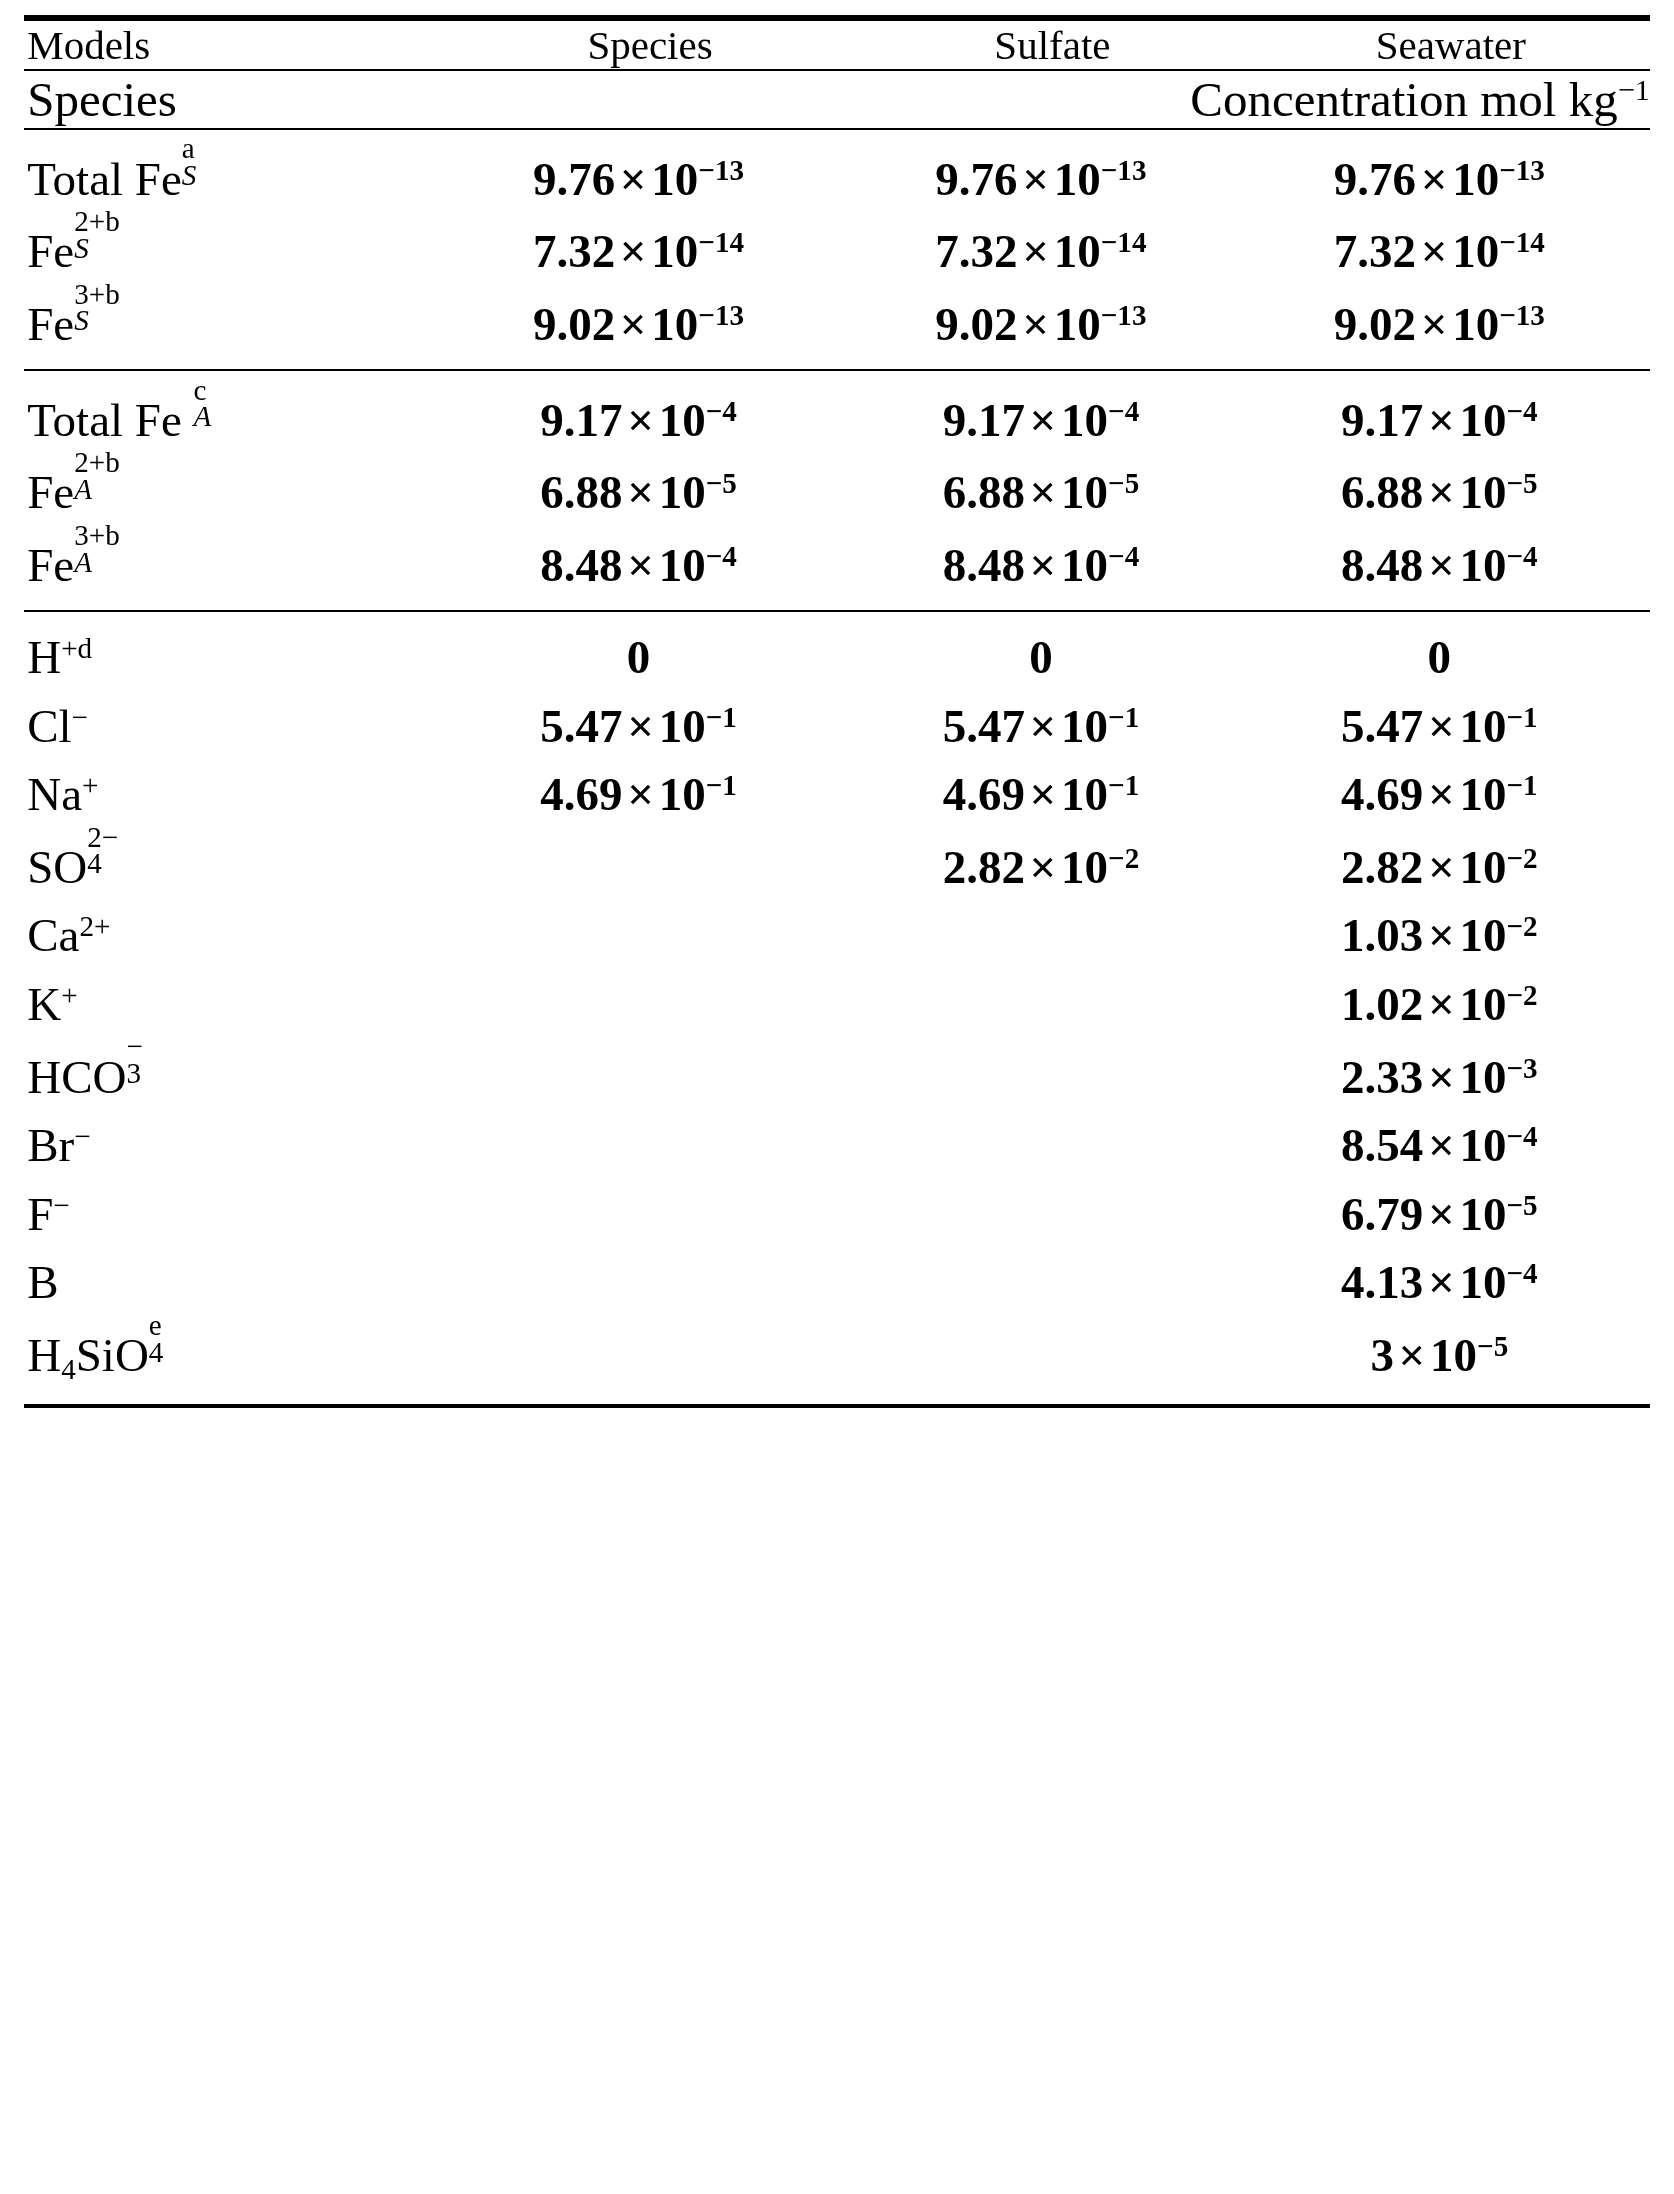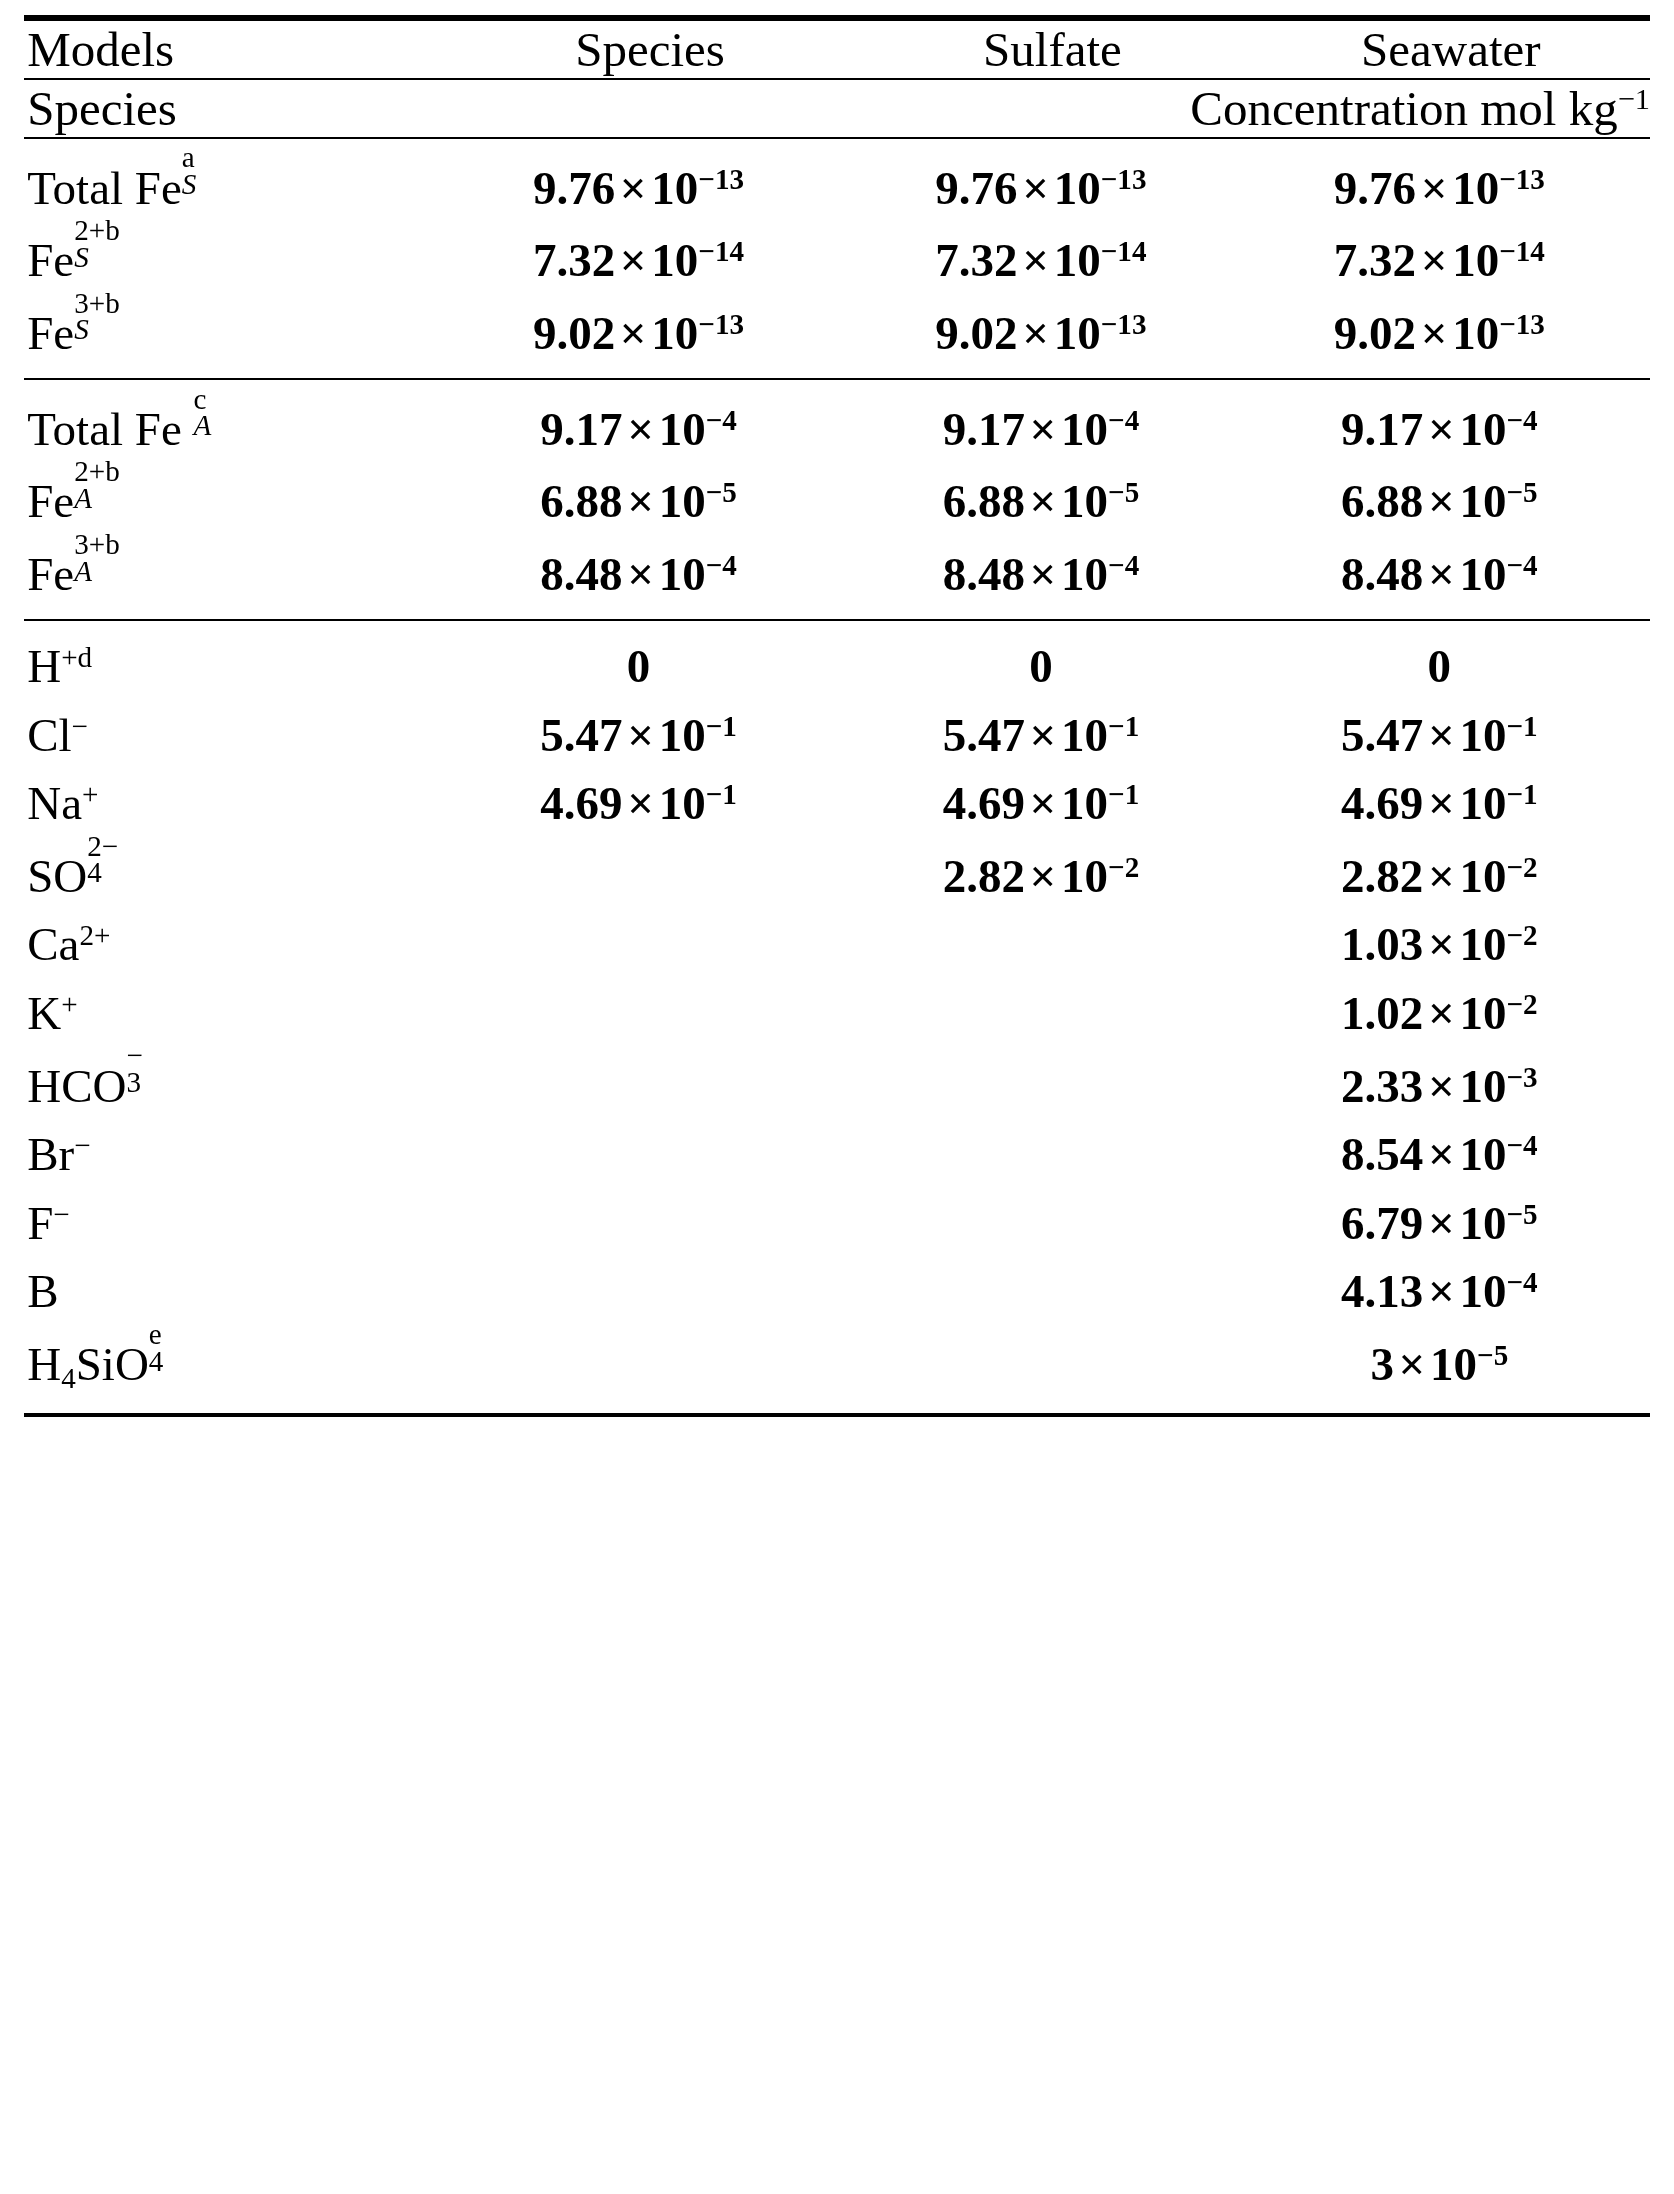--- a/index.html
+++ b/index.html
@@ -40,21 +40,21 @@
     padding: 0;
   }
   .rule-thin td {
     border-top: 2.4px solid #000;
     font-size: 0;
     line-height: 0;
     height: 0;
     padding: 0;
   }
   .hdr td {
-    font-size: 49px;
+    font-size: 41px;
     padding: 16px 0 18px 0;
   }
   .hdr td.c0 { text-align: left; padding-left: 3.2px; }
   .hdr td.cN { text-align: center; }
 
   .subhdr td {
     font-size: 49px;
     padding: 16px 0 18px 0;
   }
   .subhdr td.c0 { text-align: left; padding-left: 3.2px; }

